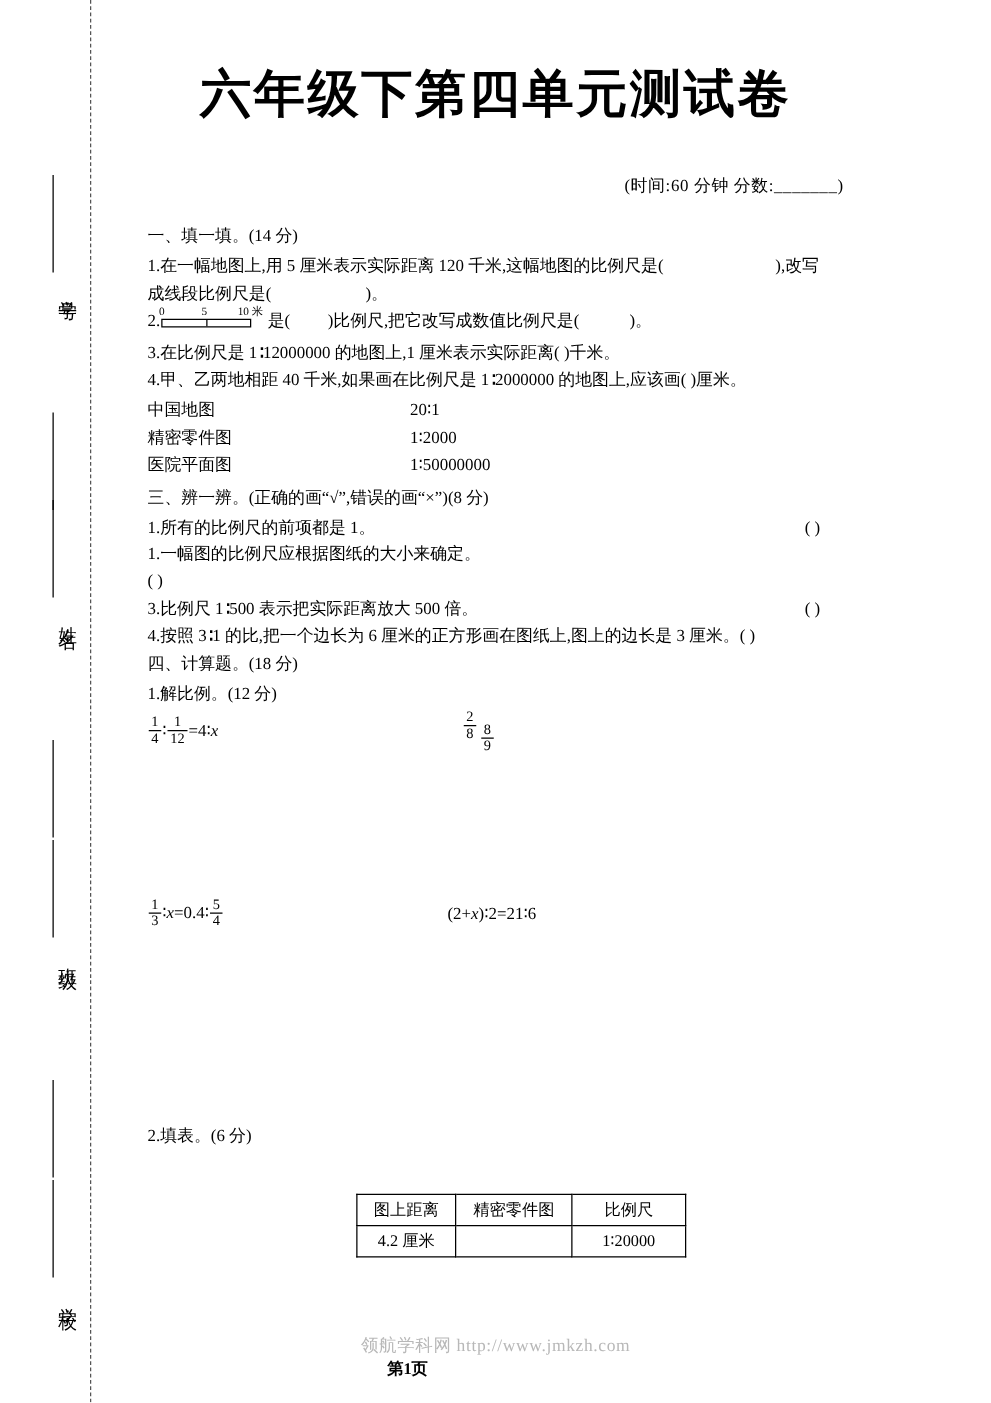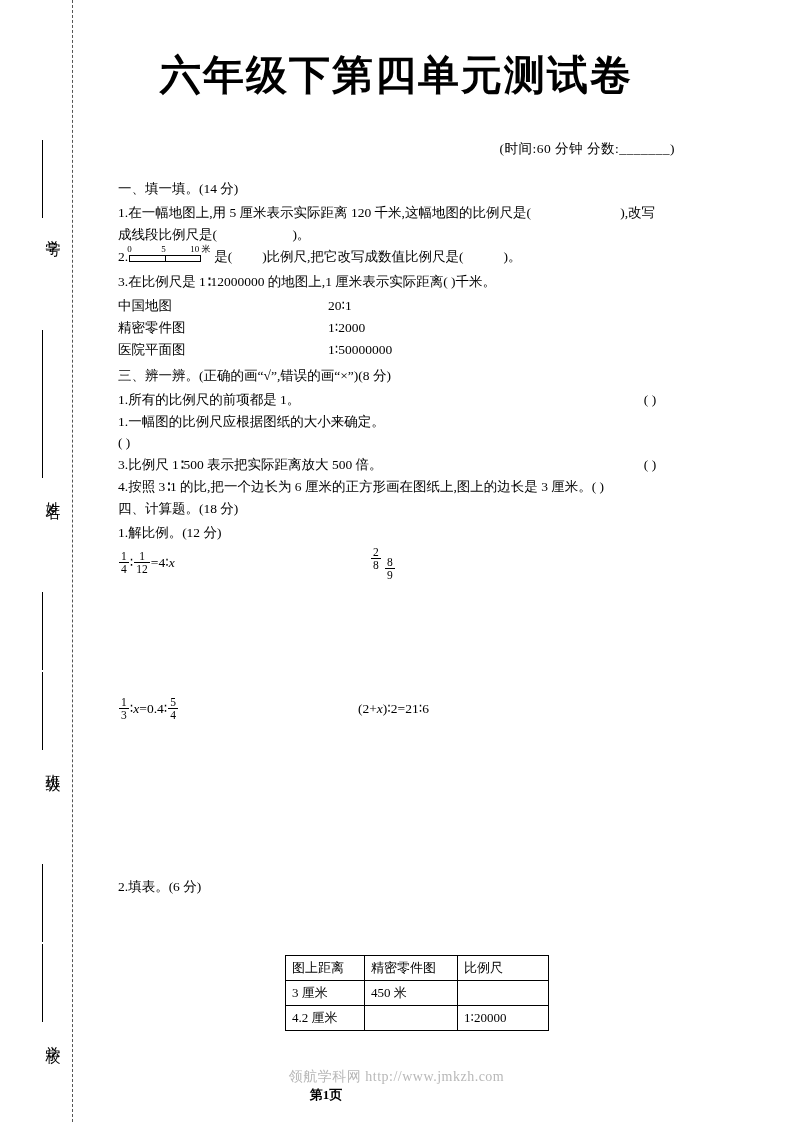--- a/index.html
+++ b/index.html
@@ -151,20 +151,21 @@
     left: 285px;
     top: 955px;
   }
   table.fill-table {
     border-collapse: collapse;
     font-size: 13px;
   }
   table.fill-table td {
     border: 1px solid #000;
     height: 24px;
+    text-align: center;
     padding: 0 6px;
   }
   table.fill-table td.c1 { width: 66px; }
   table.fill-table td.c2 { width: 80px; }
   table.fill-table td.c3 { width: 78px; }
   .watermark {
     position: absolute;
     left: 0;
     top: 1068px;
     width: 793px;
@@ -218,20 +219,21 @@
       <span style="display:inline-block;width:86px;"></span><span>),改写</span><br>
       <span>成线段比例尺是(</span>
       <span style="display:inline-block;width:72px;"></span><span>)。</span>
     </p>
 
     <p class="q">
       <span>2.</span><span class="ruler"><span class="tick t0">0</span><span class="tick t1">5</span><span class="tick t2">10 米</span><span class="bar"></span></span><span>是(</span><span style="display:inline-block;width:30px;"></span><span>)比例尺,把它改写成数值比例尺是(</span><span style="display:inline-block;width:40px;"></span><span>)。</span>
     </p>
 
     <p class="q" style="margin-top:4px;">3.在比例尺是 1∶12000000 的地图上,1 厘米表示实际距离(     )千米。</p>
+    <p class="q">4.甲、乙两地相距 40 千米,如果画在比例尺是 1∶2000000 的地图上,应该画(     )厘米。</p>
 
 
     <div class="match-list">
       <div class="match-row">
         <span class="match-left">中国地图</span>
         <span class="match-right">20∶1</span>
       </div>
       <div class="match-row">
         <span class="match-left">精密零件图</span>
         <span class="match-right">1∶2000</span>
@@ -307,25 +309,20 @@
 
   <div class="tbl-wrap">
     <table class="fill-table">
       <tbody>
           <tr>
         <td class="c1">图上距离</td>
         <td class="c2">精密零件图</td>
         <td class="c3">比例尺</td>
       </tr>
       <tr>
-        <td class="c1">3 厘米</td>
-        <td class="c2">450 米</td>
-        <td class="c3"></td>
-      </tr>
-      <tr>
         <td class="c1">4.2 厘米</td>
         <td class="c2"></td>
         <td class="c3">1∶20000</td>
       </tr>
     </tbody>
       </table>
   </div>
 
   <div class="watermark">领航学科网 http://www.jmkzh.com</div>
   <div class="footer">第1页</div>

